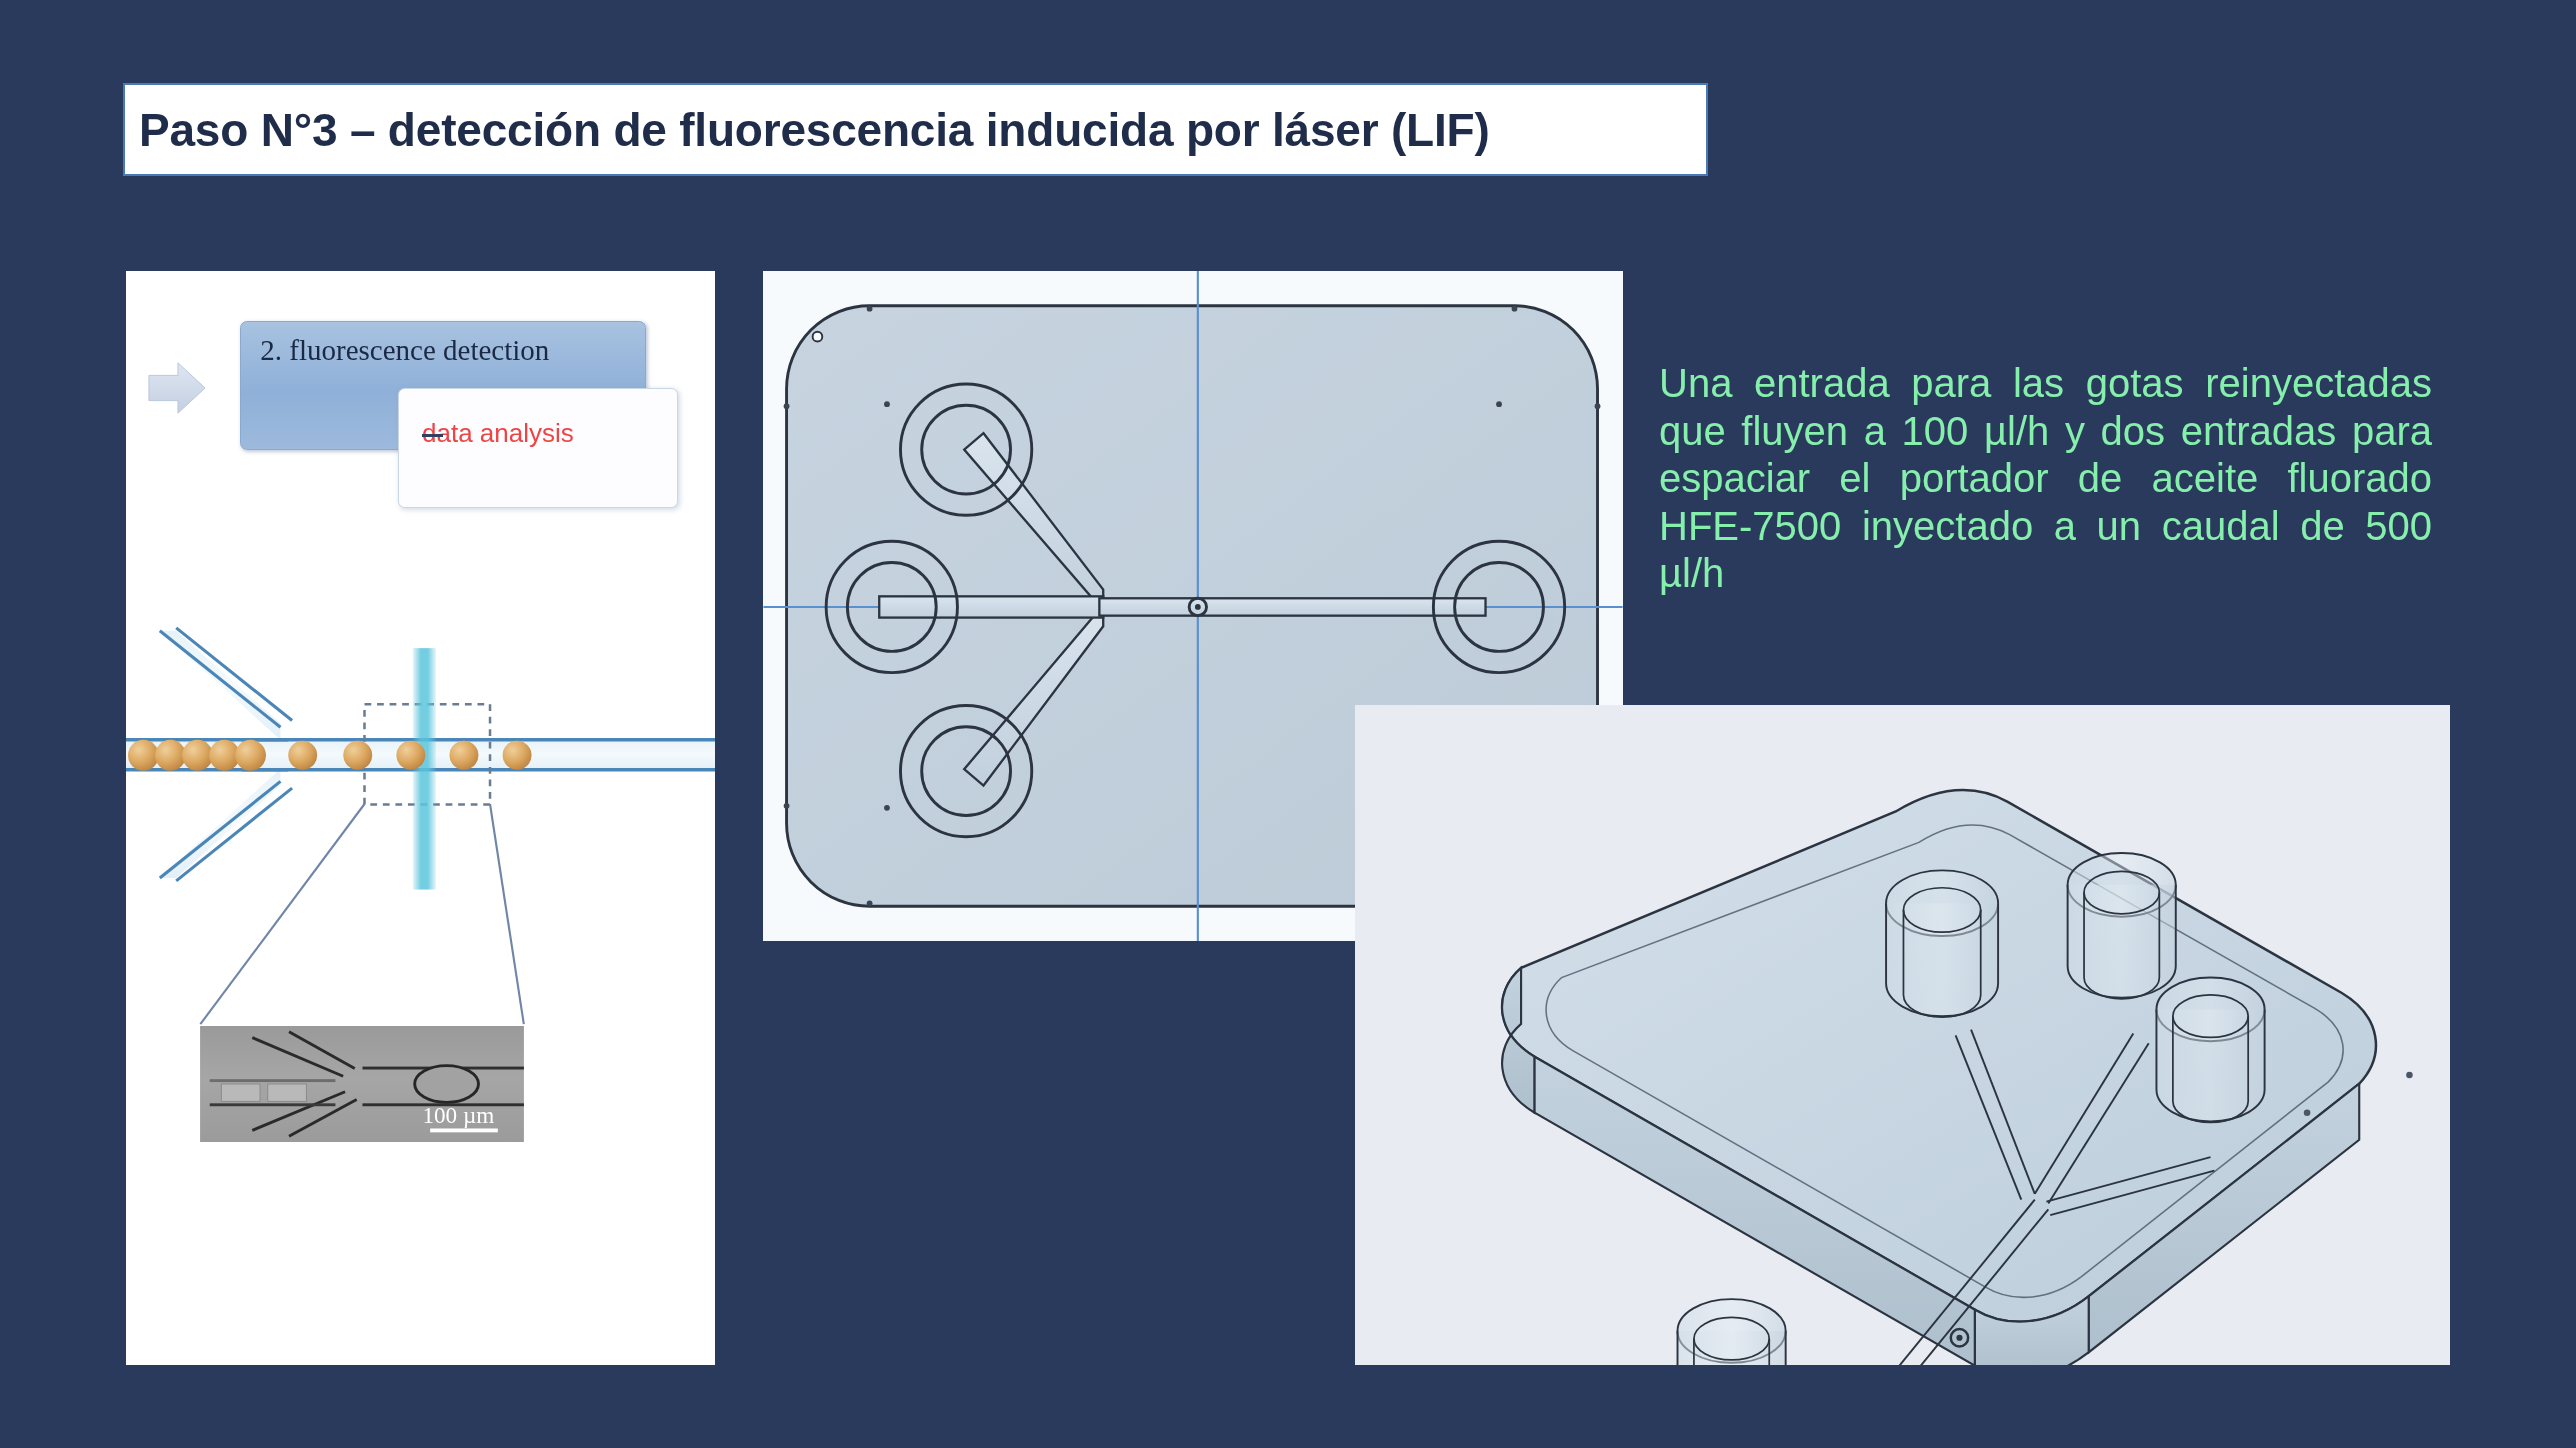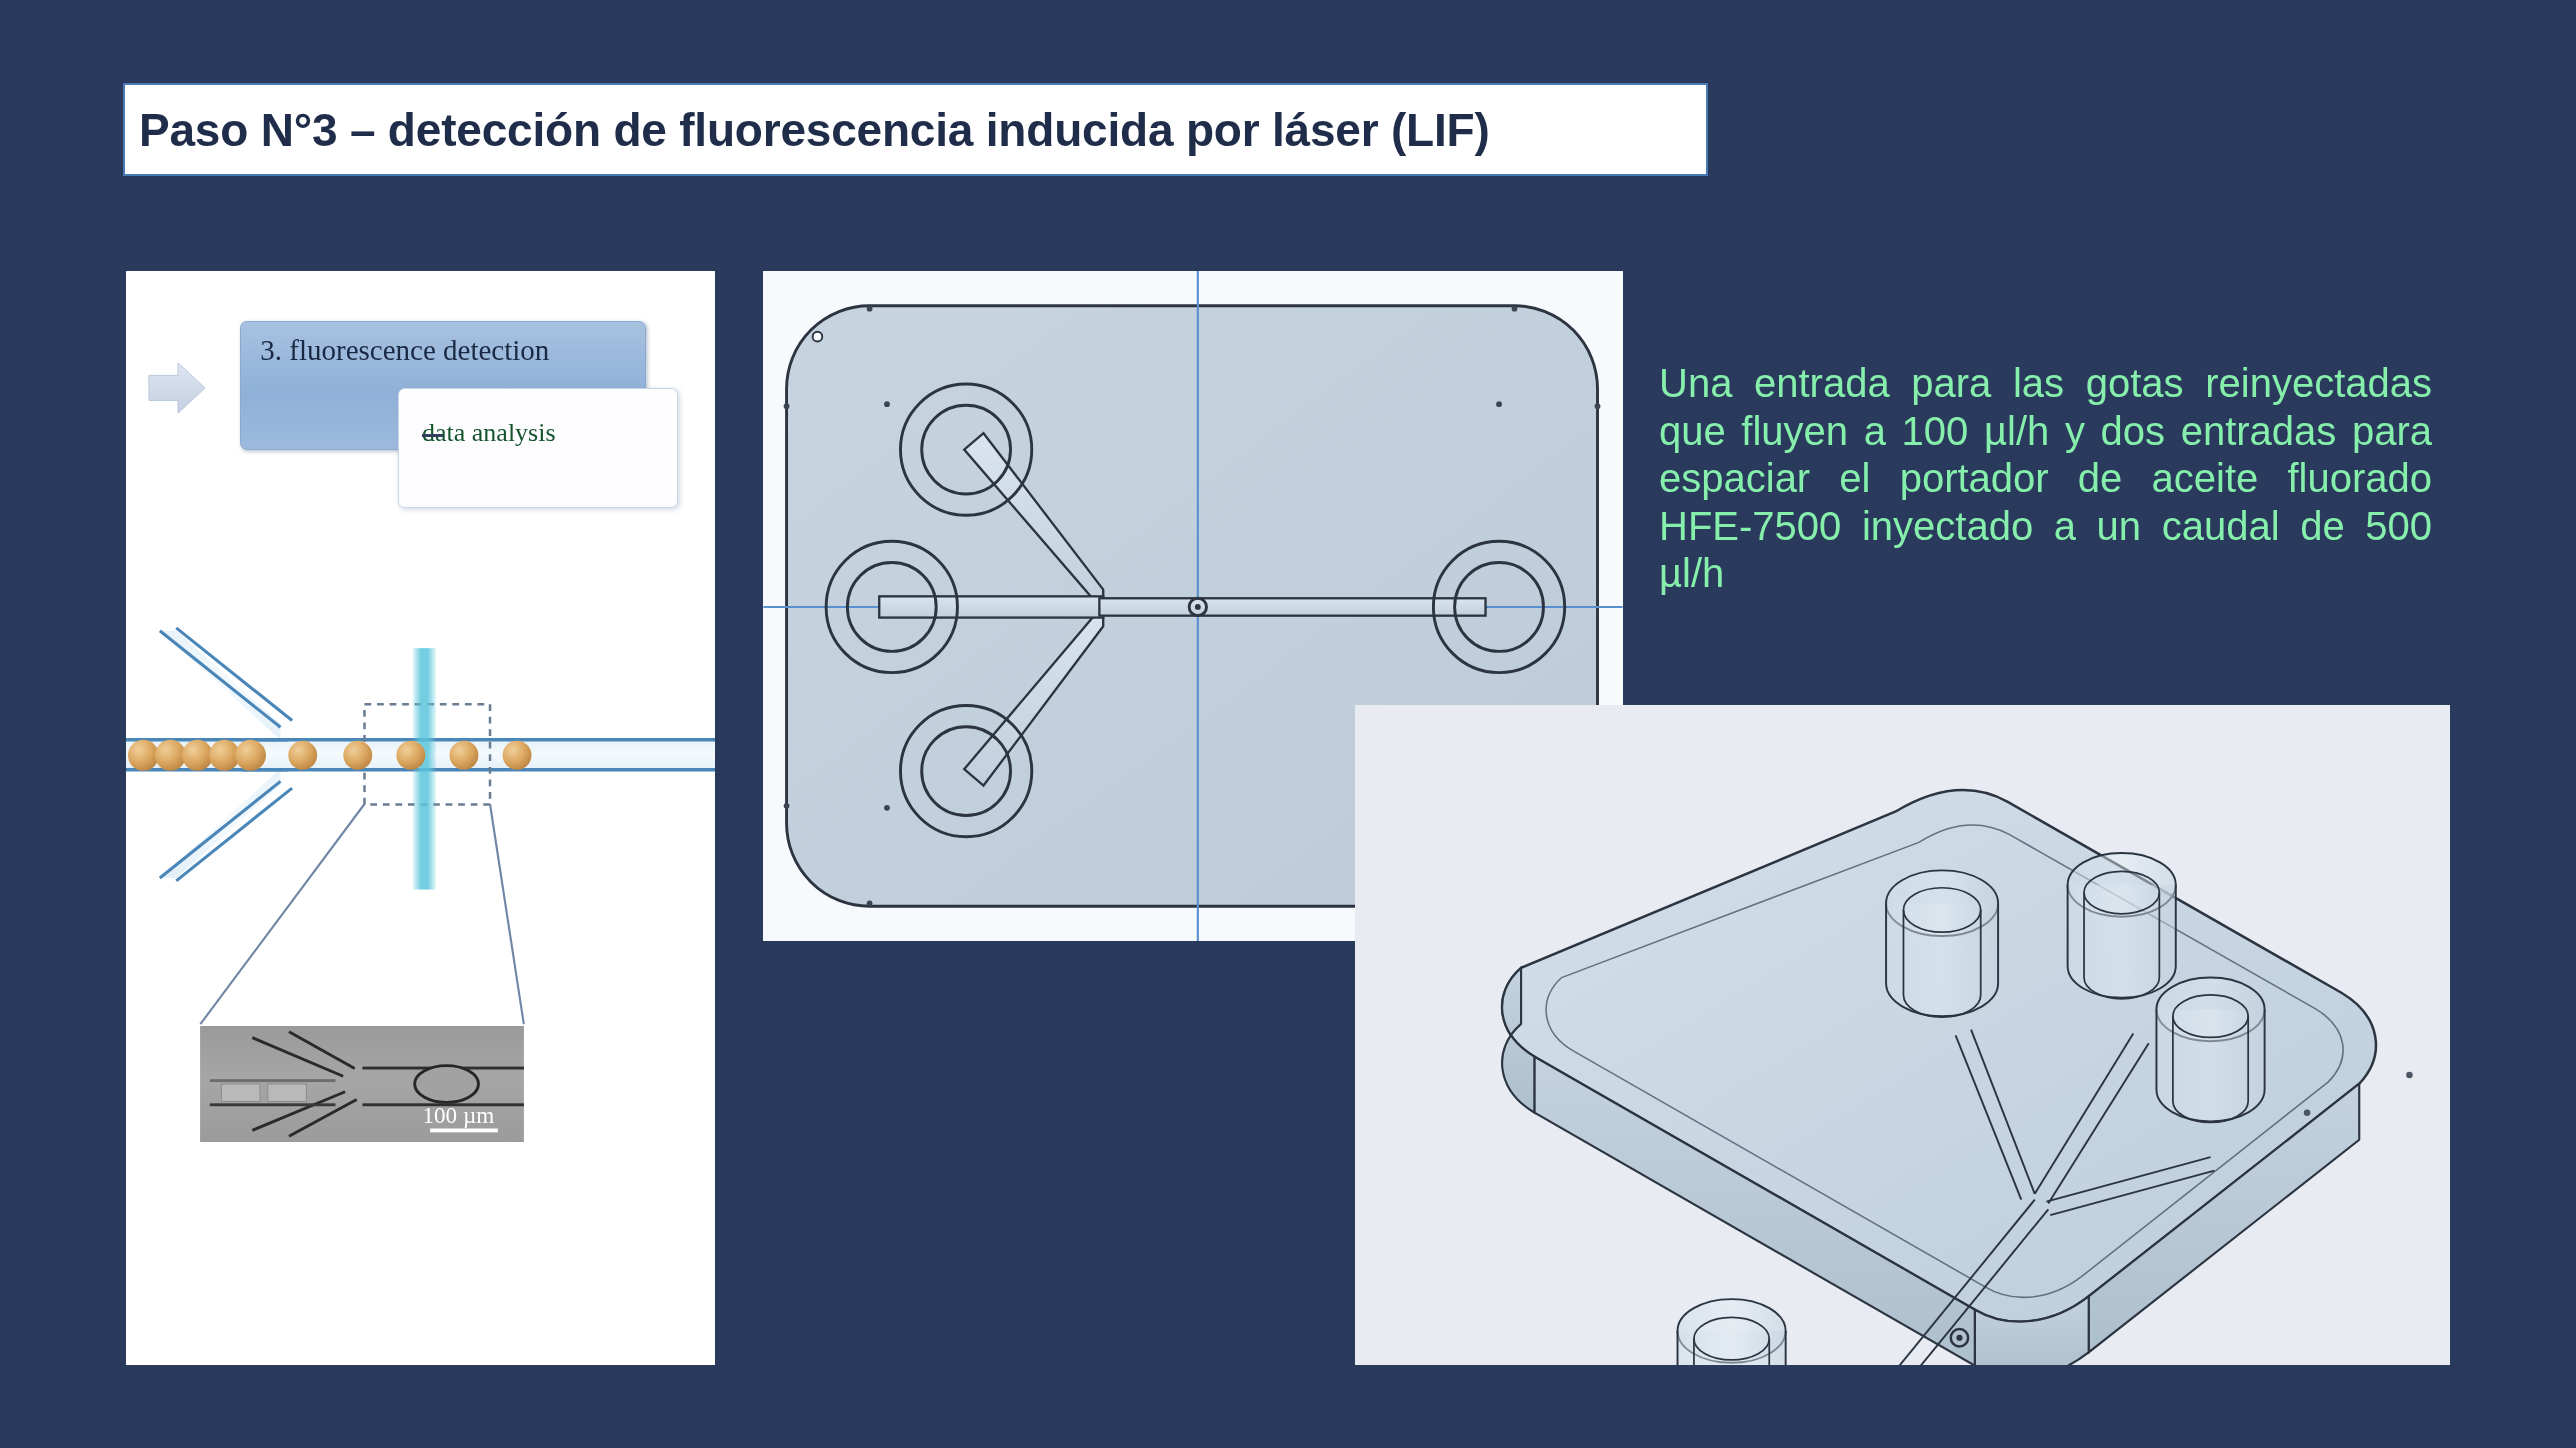--- a/index.html
+++ b/index.html
@@ -88,23 +88,23 @@
     height: 118px;
     background: #fdfdff;
     border: 1px solid #c9d6e6;
     border-radius: 6.8px;
     box-shadow: 1.9px 1.9px 4.8px rgba(150,165,190,0.40);
   }
   .fc-white-label {
     position: absolute;
     left: 23px;
     top: 29px;
-    font-family: Liberation Serif, serif;
+    font-family: Liberation Sans, sans-serif;
     font-size: 26px;
-    color: #14532d;
+    color: #ef4444;
     white-space: nowrap;
     text-align: center;
   }
   .fc-dash {
     position: absolute;
     left: 0px;
     top: 16.4px;
     width: 21px;
     height: 2.9px;
     background: #31405c;
@@ -192,21 +192,21 @@
           <linearGradient id="arrGrad" x1="0" y1="0" x2="0" y2="1">
             <stop offset="0%" stop-color="#dfe6f2"></stop>
             <stop offset="100%" stop-color="#c3cfe2"></stop>
           </linearGradient>
         </defs>
         <path d="M2,18 L32,18 L32,5 L60,31 L32,57 L32,44 L2,44 Z" fill="url(#arrGrad)" stroke="#b9c6da" stroke-width="1"></path>
       </svg>
     </div>
 
     <div class="fc-blue-box">
-      <div class="fc-blue-label">3. fluorescence detection</div>
+      <div class="fc-blue-label">2. fluorescence detection</div>
     </div>
 
     <div class="fc-white-box">
       <div class="fc-white-label">
         <span class="fc-dash"></span>
         <span>data analysis</span>
       </div>
     </div>
 
     <svg id="schematic" viewBox="0 0 610 300">

